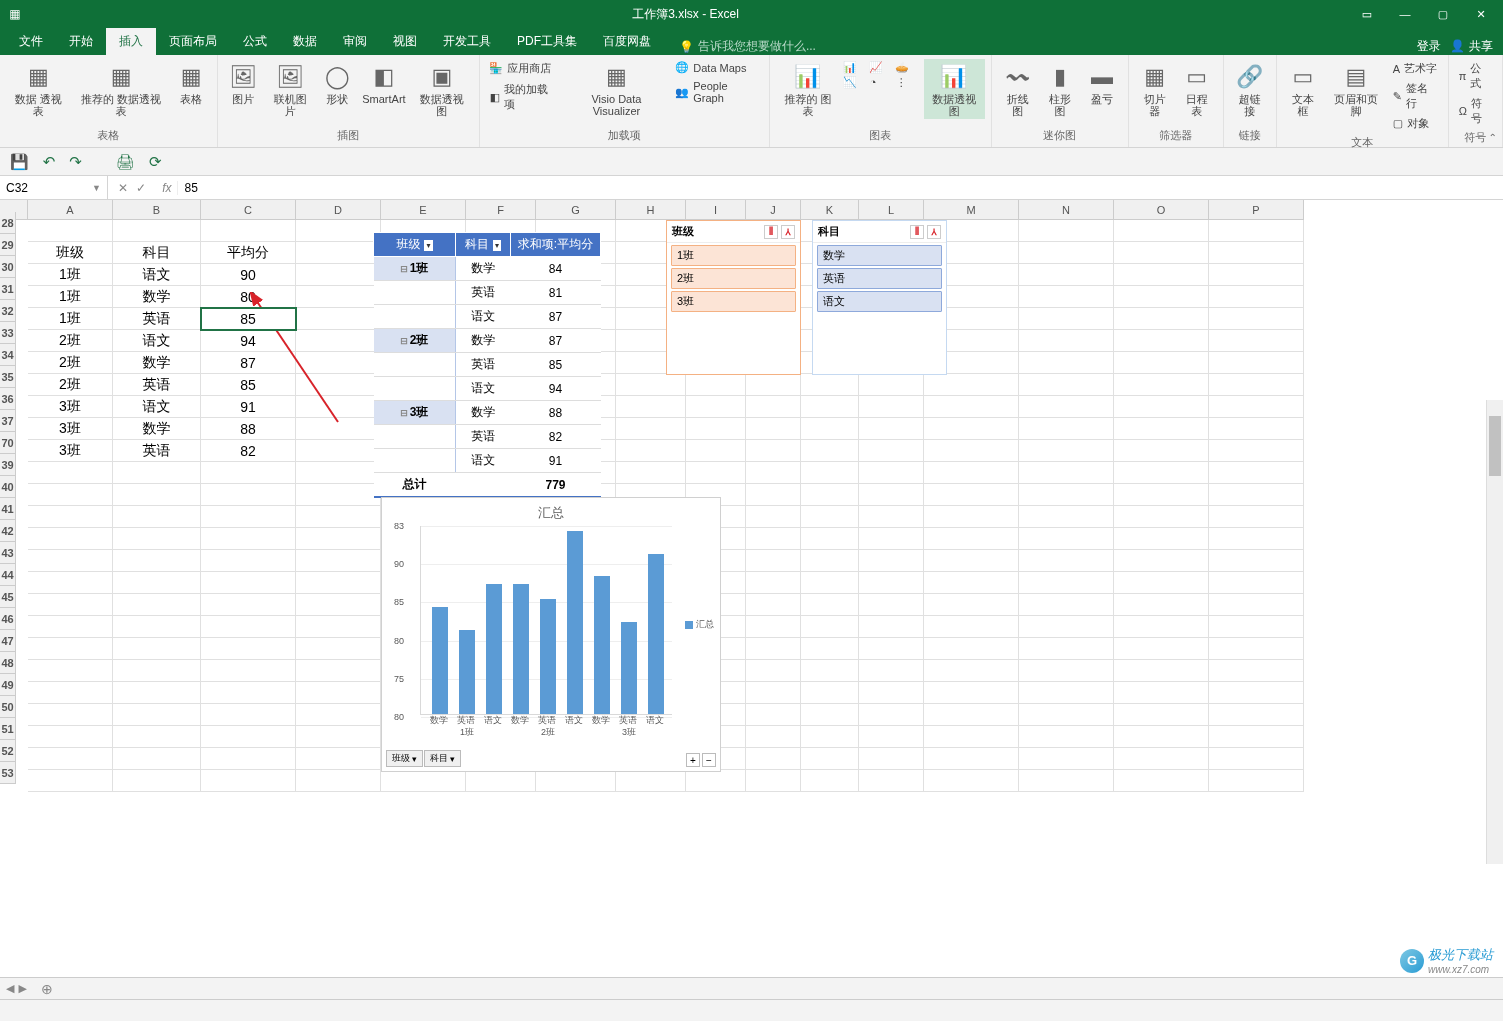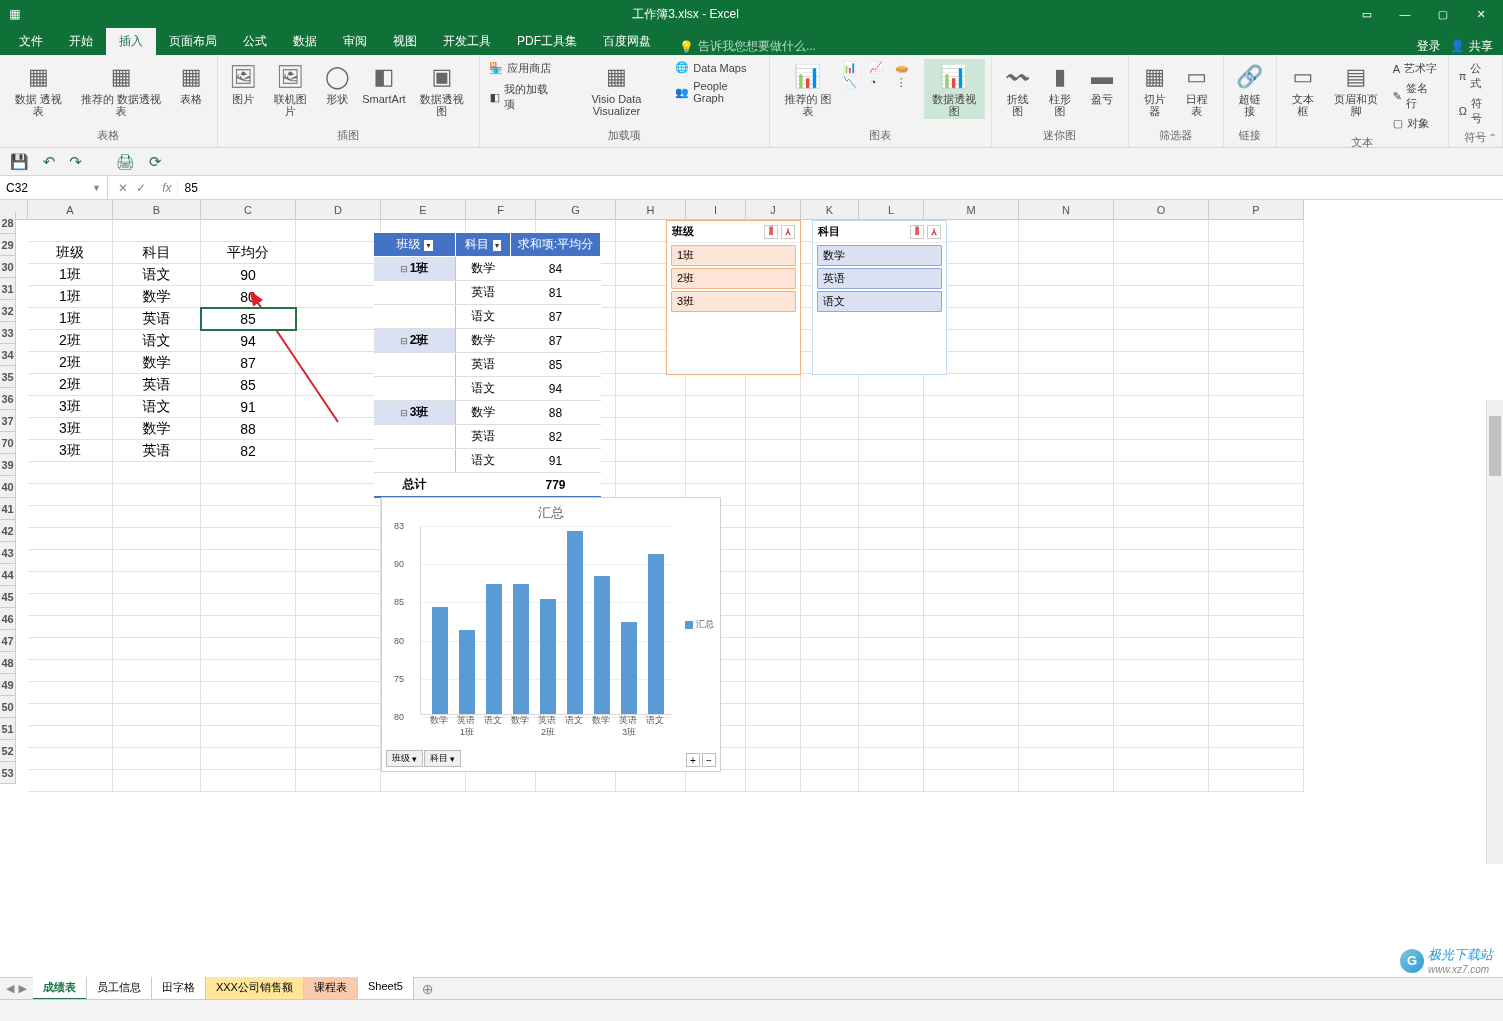--- a/index.html
+++ b/index.html
@@ -1026,28 +1026,20 @@
   <div class="vscroll">
       <div class="thumb"></div>
     </div>
 </div>
 
 <div class="sheettabs">
   <div class="nav">
       <span>◀</span>
       <span>▶</span>
     </div>
-  <div id="stabs" style="display:flex">
-      <div class="stab active">成绩表</div>
-      <div class="stab">员工信息</div>
-      <div class="stab">田字格</div>
-      <div class="stab col1">XXX公司销售额</div>
-      <div class="stab col2">课程表</div>
-      <div class="stab">Sheet5</div>
-    </div>
   <div class="add">⊕</div>
 </div>
 
 <div class="statusbar"></div>
 
 <div class="watermark">
   <span class="wico">G</span>
   <div>
       <div>极光下载站</div>
       <div style="font-size:10px;color:#888">www.xz7.com</div>

